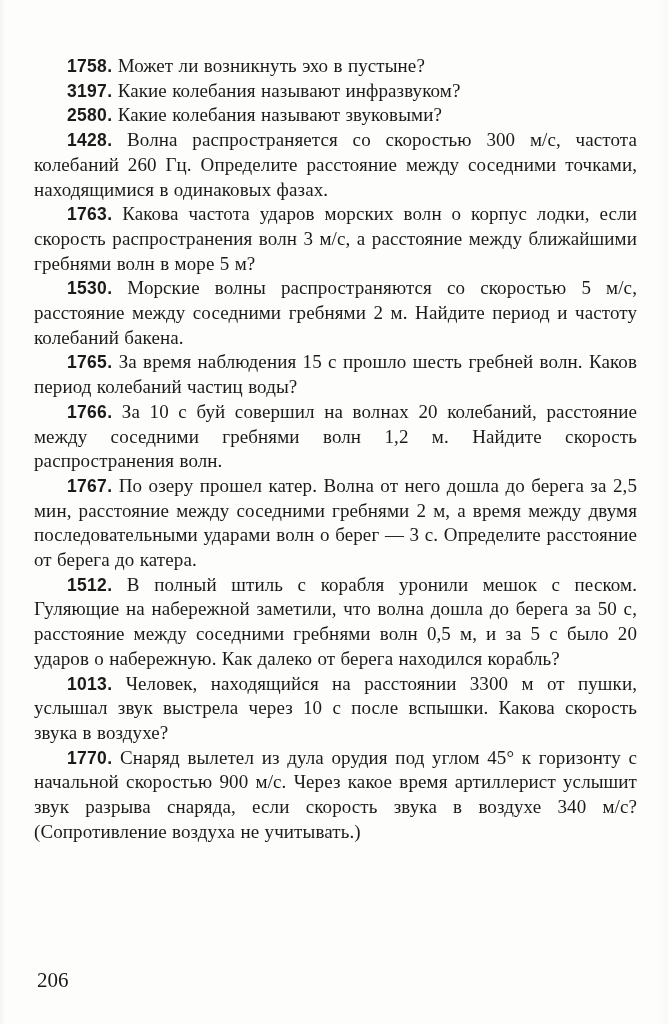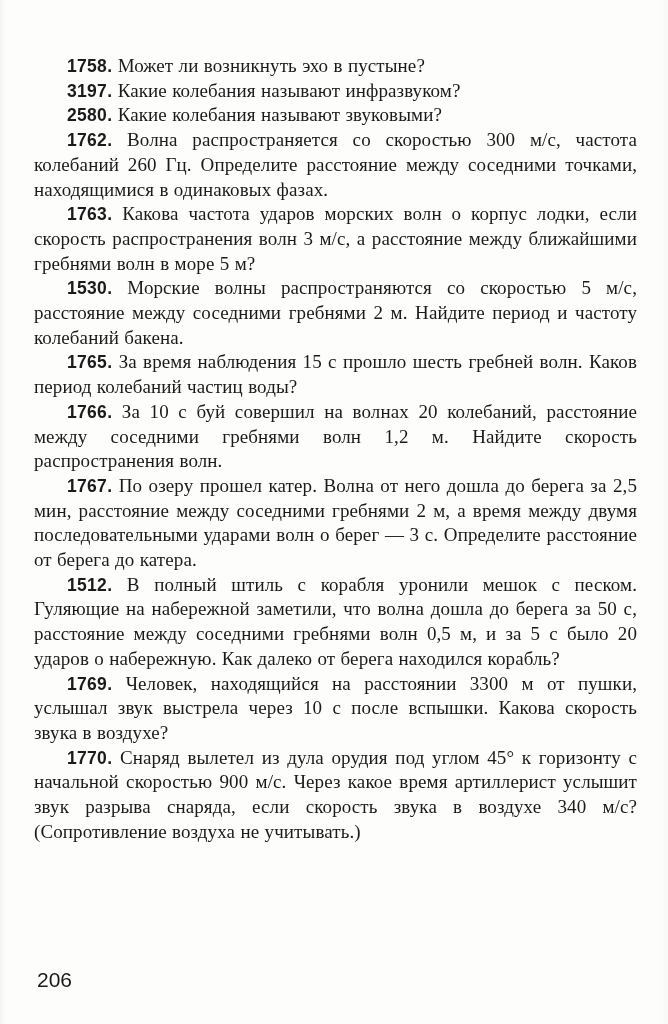--- a/index.html
+++ b/index.html
@@ -40,51 +40,51 @@
     font-weight: 700;
     font-size: 17.5px;
     letter-spacing: 0.3px;
   }
   .page-number {
     position: absolute;
     left: 37px;
     top: 968px;
     font-size: 21px;
     line-height: 24px;
-    font-family: Liberation Sans, sans-serif;
+    font-family: Liberation Serif, serif;
     color: #1b1b1b;
   }
 </style>
 </head>
 <body>
 
 <div class="scan-page">
   <div class="text-block">
 
     <p class="problem"><span class="pnum">1758.</span> <span>Может ли возникнуть эхо в пустыне?</span></p>
 
     <p class="problem"><span class="pnum">3197.</span> <span>Какие колебания называют инфразвуком?</span></p>
 
     <p class="problem"><span class="pnum">2580.</span> <span>Какие колебания называют звуковыми?</span></p>
 
 
-    <p class="problem"><span class="pnum">1762.</span> <span>Волна распространяется со скоростью 300 м/с, частота колебаний 260 Гц. Определите расстояние между соседними точками, находящимися в одинаковых фазах.</span></p>
+    <p class="problem"><span class="pnum">1428.</span> <span>Волна распространяется со скоростью 300 м/с, частота колебаний 260 Гц. Определите расстояние между соседними точками, находящимися в одинаковых фазах.</span></p>
 
     <p class="problem"><span class="pnum">1763.</span> <span>Какова частота ударов морских волн о корпус лодки, если скорость распространения волн 3 м/с, а расстояние между ближайшими гребнями волн в море 5 м?</span></p>
 
     <p class="problem"><span class="pnum">1530.</span> <span>Морские волны распространяются со скоростью 5 м/с, расстояние между соседними гребнями 2 м. Найдите период и частоту колебаний бакена.</span></p>
 
     <p class="problem"><span class="pnum">1765.</span> <span>За время наблюдения 15 с прошло шесть гребней волн. Каков период колебаний частиц воды?</span></p>
 
     <p class="problem"><span class="pnum">1766.</span> <span>За 10 с буй совершил на волнах 20 колебаний, расстояние между соседними гребнями волн 1,2 м. Найдите скорость распространения волн.</span></p>
 
     <p class="problem"><span class="pnum">1767.</span> <span>По озеру прошел катер. Волна от него дошла до берега за 2,5 мин, расстояние между соседними гребнями 2 м, а время между двумя последовательными ударами волн о берег — 3 с. Определите расстояние от берега до катера.</span></p>
 
     <p class="problem"><span class="pnum">1512.</span> <span>В полный штиль с корабля уронили мешок с песком. Гуляющие на набережной заметили, что волна дошла до берега за 50 с, расстояние между соседними гребнями волн 0,5 м, и за 5 с было 20 ударов о набережную. Как далеко от берега находился корабль?</span></p>
 
-    <p class="problem"><span class="pnum">1769.</span> <span>Человек, находящийся на расстоянии 3300 м от пушки, услышал звук выстрела через 10 с после вспышки. Какова скорость звука в воздухе?</span></p>
+    <p class="problem"><span class="pnum">1013.</span> <span>Человек, находящийся на расстоянии 3300 м от пушки, услышал звук выстрела через 10 с после вспышки. Какова скорость звука в воздухе?</span></p>
 
     <p class="problem"><span class="pnum">1770.</span> <span>Снаряд вылетел из дула орудия под углом 45° к горизонту с начальной скоростью 900 м/с. Через какое время артиллерист услышит звук разрыва снаряда, если скорость звука в воздухе 340 м/с? (Сопротивление воздуха не учитывать.)</span></p>
 
   </div>
 
   <div class="page-number">206</div>
 </div>
 
 </body></html>

